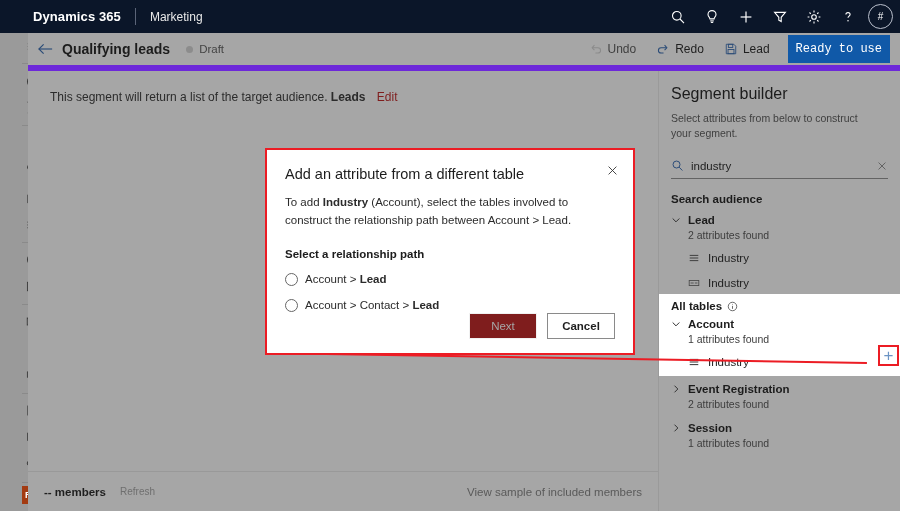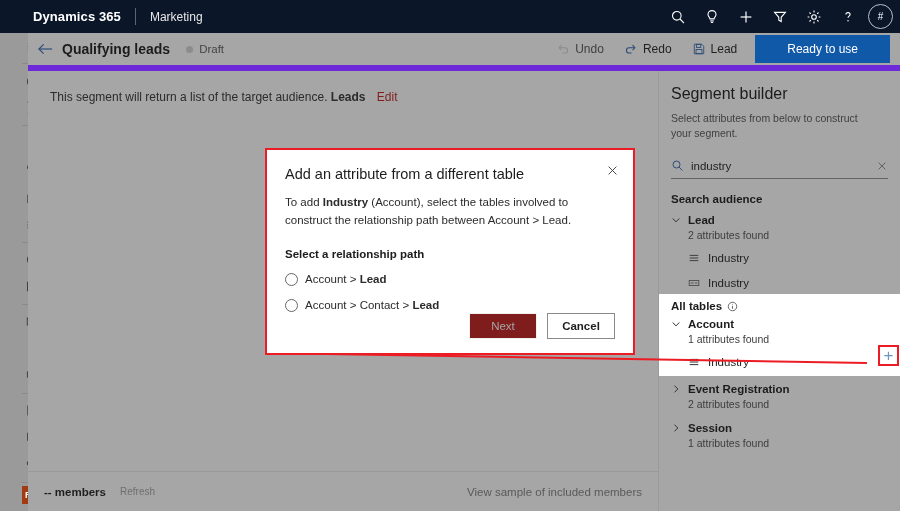--- a/index.html
+++ b/index.html
@@ -75,22 +75,22 @@
   .cmd-right { margin-left: auto; display: flex; align-items: center; padding-right: 10px; }
   .cmd-btn {
     display: flex; align-items: center; gap: 5px;
     font-size: 12px; color: #1f1f1f; padding: 5px 10px;
   }
   .cmd-btn.disabled { color: #404040; }
   .cmd-icon { display: flex; align-items: center; color: #2a4b77; }
   .cmd-btn.disabled .cmd-icon { color: #8b8b8b; }
   .primary-btn {
     background: #1059a8; color: #fff; font-size: 12px;
-    padding: 7px 32px; margin-left: 8px; border: none; cursor: pointer;
-    font-family: Liberation Sans, sans-serif;
+    padding: 7px 8px; margin-left: 8px; border: none; cursor: pointer;
+    font-family: Liberation Mono, monospace;
   }
 
   
   .canvas {
     position: absolute; top: 71px; left: 28px; width: 630px; height: 400px;
     background: #a6a6a6;
   }
   .canvas-note {
     position: absolute; top: 19px; left: 22px;
     font-size: 12px; color: #2b2b2b;

